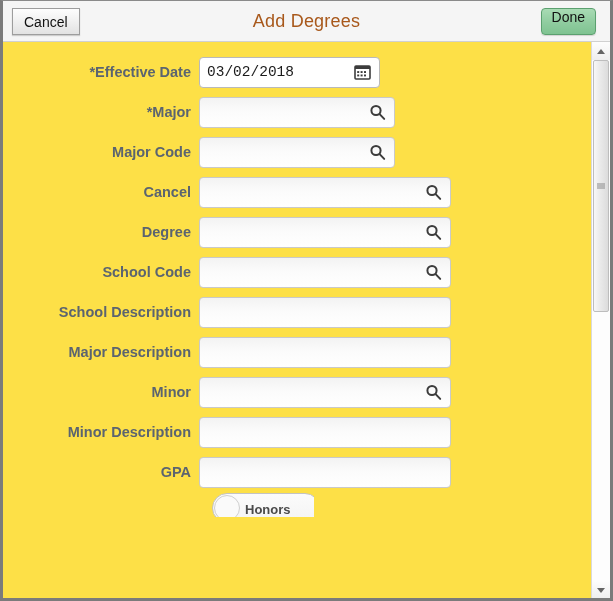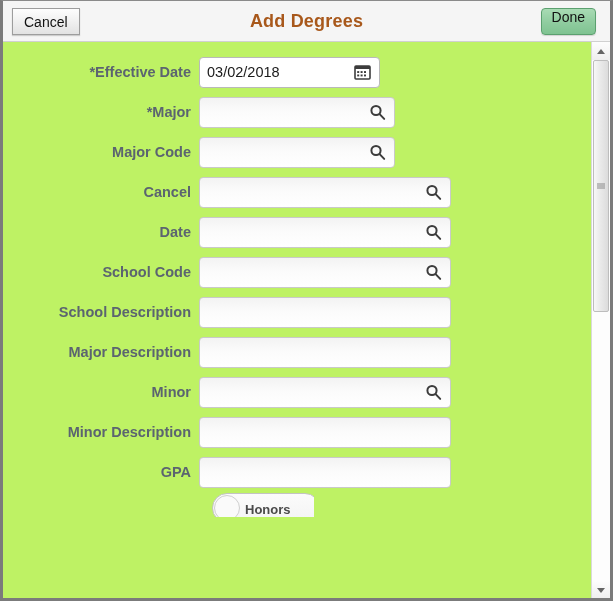--- a/index.html
+++ b/index.html
@@ -28,21 +28,21 @@
     left: 0; top: 0;
     width: 607px; height: 41px;
     background: #f5f5f5;
     border-bottom: 1px solid #d0d0d0;
     display: flex;
     align-items: center;
     justify-content: center;
   }
   .header-title {
     font-size: 18px;
-    font-weight: bold;
+    font-weight: normal;
     color: #a8581b;
     letter-spacing: 0.2px;
     white-space: nowrap;
   }
 
   .btn-cancel {
     position: absolute;
     left: 9px; top: 7px;
     height: 27px;
     padding: 0 11px;
@@ -71,21 +71,21 @@
     box-shadow: 0 1px 1px rgba(0,0,0,0.14);
     cursor: pointer;
   }
 
   
   .body-area {
     position: absolute;
     left: 0; top: 41px;
     width: 588px;
     height: 557px;
-    background: #bef264;
+    background: #fde047;
     overflow: hidden;
   }
 
   .form {
     padding-top: 11px;
   }
 
   .row {
     display: flex;
     align-items: center;
@@ -113,20 +113,21 @@
     background: #ffffff;
     border: 1px solid #b9b9b9;
   }
   .field .val {
     position: absolute;
     left: 7px; top: 0;
     height: 100%;
     display: flex; align-items: center;
     font-size: 14.5px;
     color: #1a1a1a;
+    font-family: Liberation Mono, monospace;
   }
 
   .w-narrow { width: 196px; }
   .w-wide   { width: 252px; }
   .w-date   { width: 181px; }
 
   
   .ico {
     position: absolute;
     top: 50%;
@@ -295,21 +296,21 @@
             <span class="val"></span>
             <span class="ico">
               <svg width="17" height="17" viewBox="0 0 17 17" fill="none" stroke="#3c3c3c" stroke-width="2">
                 <circle cx="7" cy="7" r="4.6"></circle>
                 <line x1="10.6" y1="10.6" x2="15.2" y2="15.4" stroke-linecap="round"></line>
               </svg>
             </span>
           </div>
         </div>
         <div class="row">
-          <div class="label">Date</div>
+          <div class="label">Degree</div>
           <div class="field w-wide">
             <span class="val"></span>
             <span class="ico">
               <svg width="17" height="17" viewBox="0 0 17 17" fill="none" stroke="#3c3c3c" stroke-width="2">
                 <circle cx="7" cy="7" r="4.6"></circle>
                 <line x1="10.6" y1="10.6" x2="15.2" y2="15.4" stroke-linecap="round"></line>
               </svg>
             </span>
           </div>
         </div>

